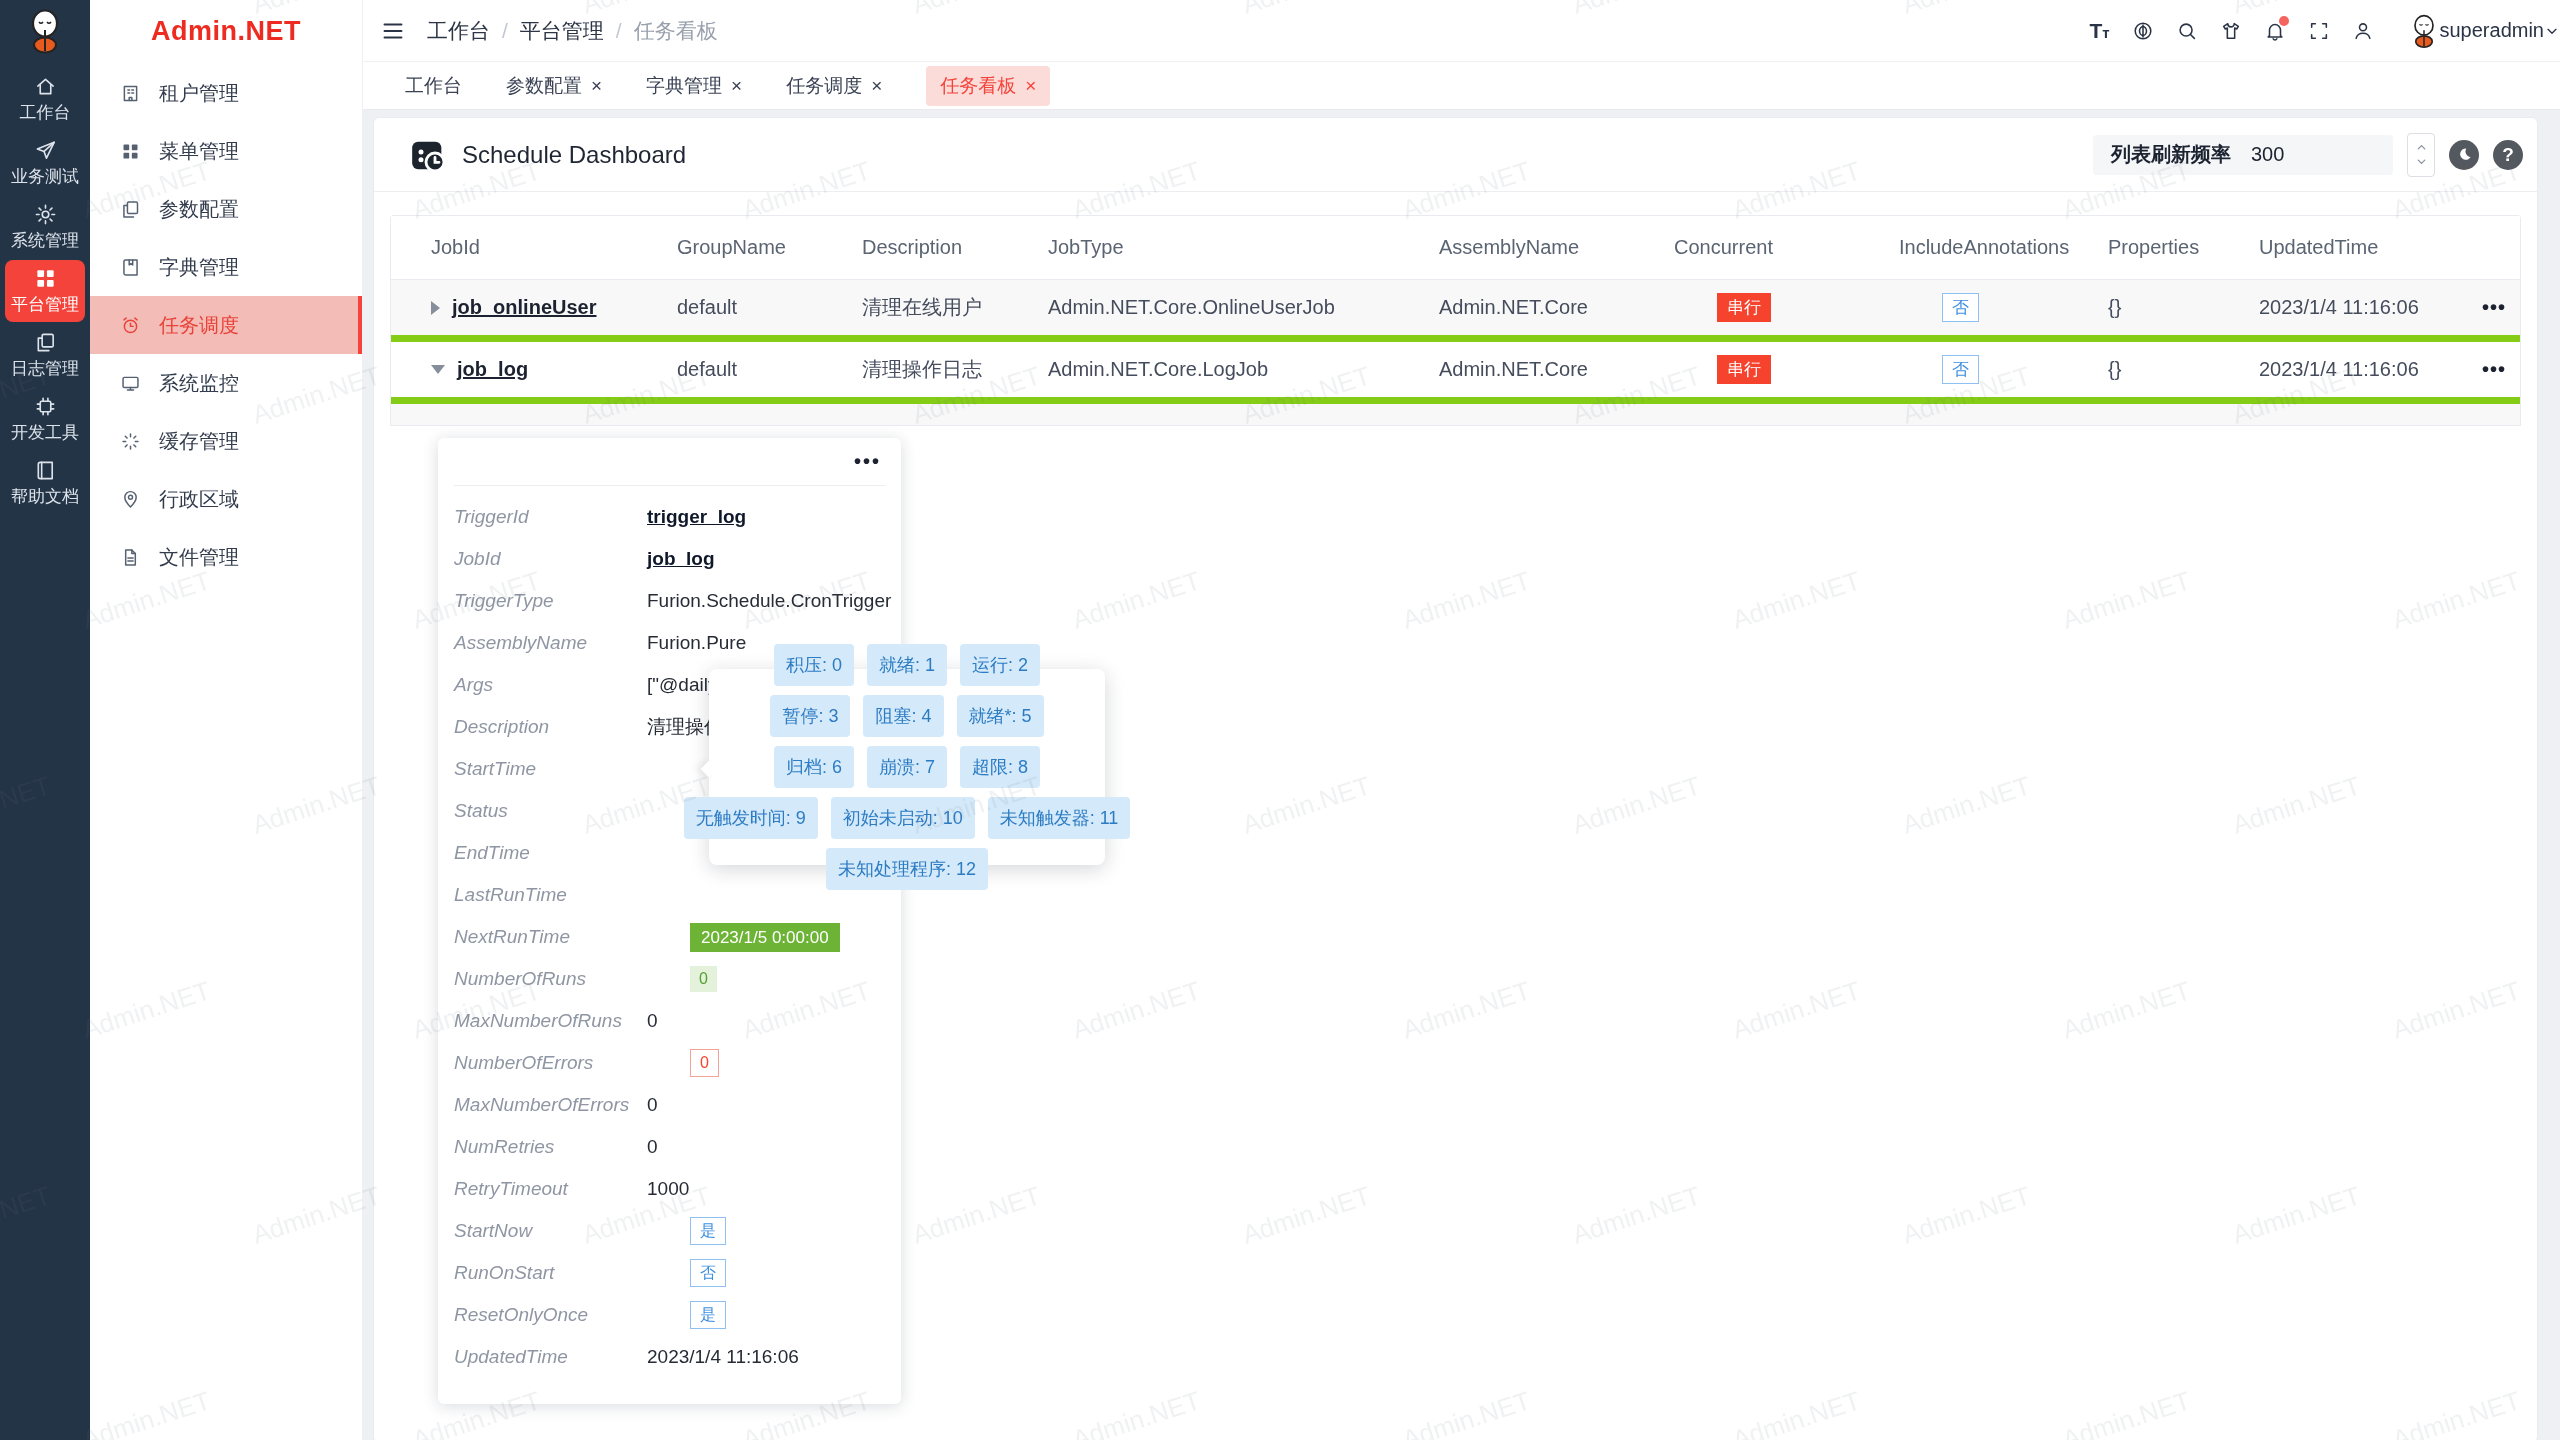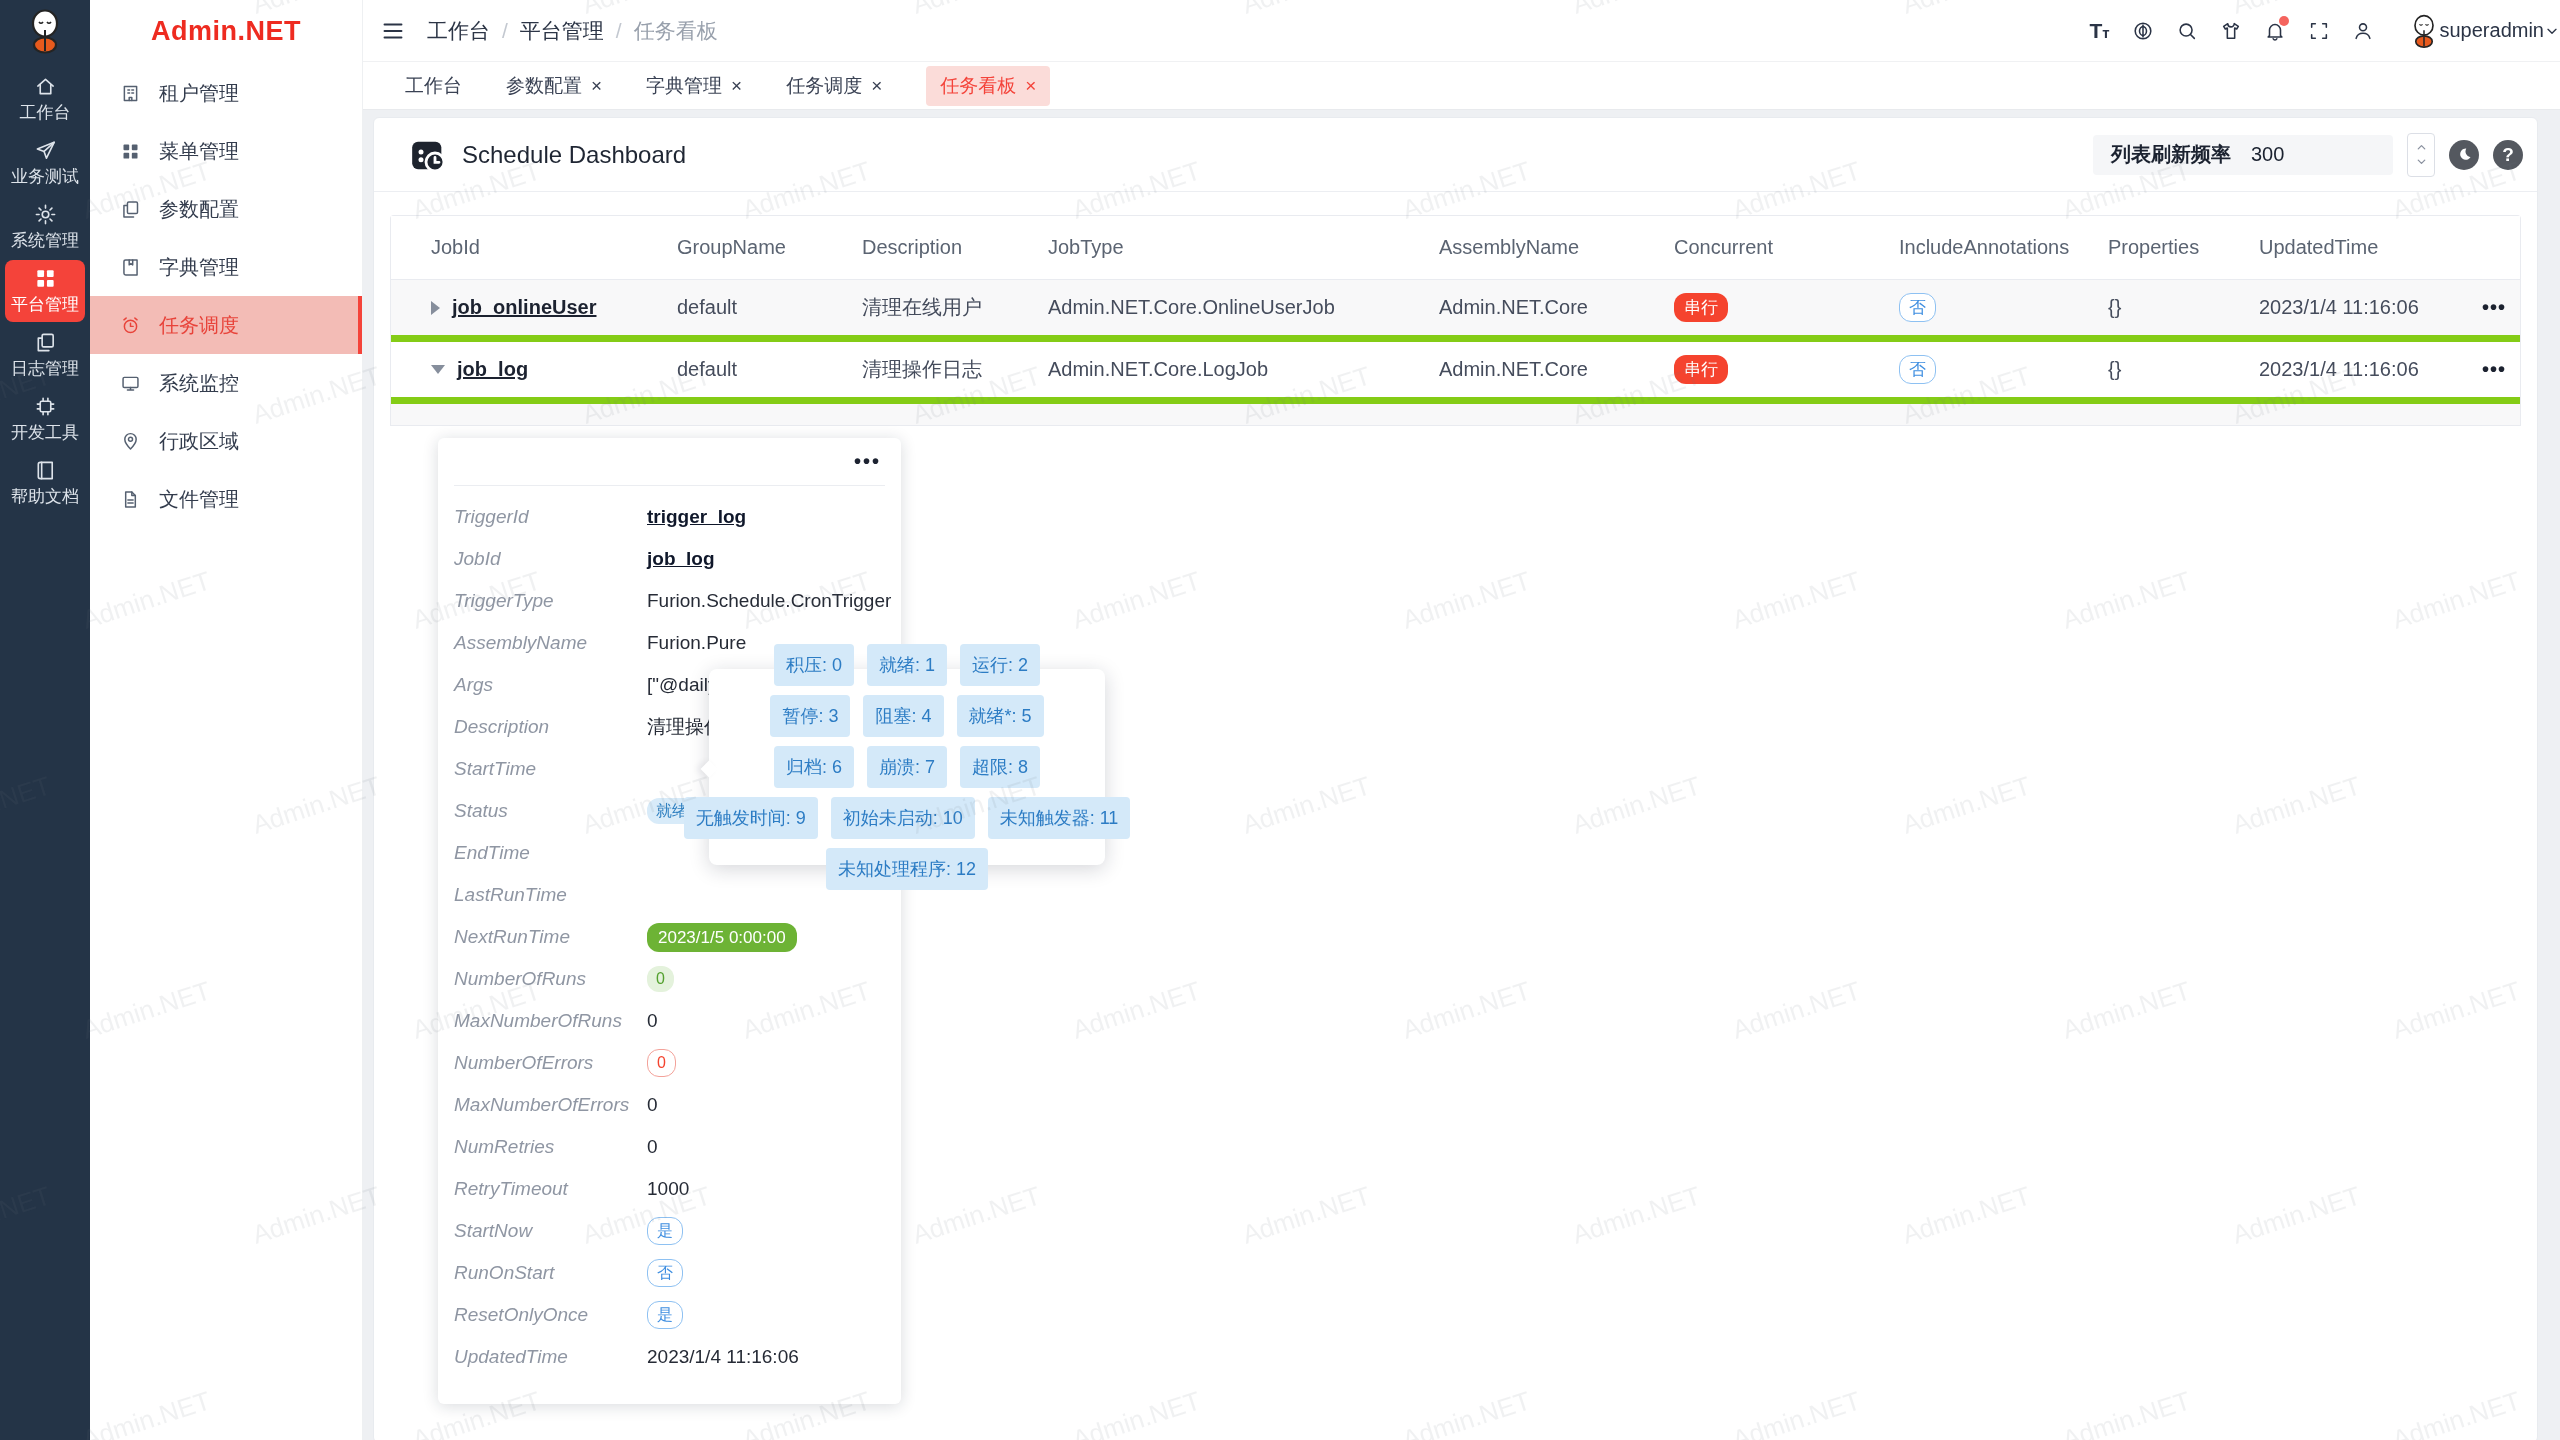--- a/index.html
+++ b/index.html
@@ -80,21 +80,21 @@
   .thead{height:64px;color:#5b6472;font-size:20px;border-bottom:1px solid #e9ebf0;background:#fff;}
   .tr{height:62px;font-size:20px;color:#454c5c;border-bottom:7px solid #84cc16;background:#fff;}
   .tr.stripe{background:#f8f8f9;}
   .td,.th{padding-right:8px;white-space:nowrap;overflow:hidden;}
   .td-first{display:flex;align-items:center;gap:12px;padding-left:40px;}
   .arr-r{width:0;height:0;border-top:7px solid transparent;border-bottom:7px solid transparent;
          border-left:9px solid #868e9c;cursor:pointer;flex:none;}
   .arr-d{width:0;height:0;border-left:7px solid transparent;border-right:7px solid transparent;
          border-top:9px solid #868e9c;cursor:pointer;flex:none;}
   .job-link{font-weight:700;color:#1c2230;text-decoration:underline;cursor:pointer;}
-  .tag{display:inline-block;border-radius:12px;font-size:17px;line-height:1;padding:6px 10px;}
+  .tag{display:inline-block;border-radius:0;font-size:17px;line-height:1;padding:6px 10px;margin-left:43px;}
   .tag-danger{background:#f5432e;color:#fff;}
   .tag-blue-outline{background:#fff;border:1px solid #8ec1f2;color:#3d8de0;padding:5px 9px;}
   .tag-info{background:#d8ebf9;color:#2e7fc0;}
   .tag-green-solid{background:#6db335;color:#fff;}
   .tag-green-light{background:#e4f2dc;color:#53a12e;padding:5px 9px;}
   .tag-red-outline{background:#fff;border:1px solid #f3a29a;color:#f4432e;padding:5px 9px;}
   .row-menu{font-weight:700;letter-spacing:1px;color:#1c2230;cursor:pointer;font-size:20px;}
   .stripe-band{height:22px;background:#f8f8f9;border-bottom:1px solid #e9ebf0;margin:0 16px;
                border-left:1px solid #e9ebf0;border-right:1px solid #e9ebf0;}
 
@@ -264,20 +264,28 @@
           <span class="mb-label">任务调度</span>
         </div>
         <div class="mb-item">
           <span class="icon">
             <svg viewBox="0 0 24 24" width="21" height="21" fill="none" stroke="currentColor" stroke-width="1.7" stroke-linecap="round" stroke-linejoin="round">
               <rect x="3.5" y="5" width="17" height="11.5" rx="1.5"></rect>
               <path d="M12 16.5v3M8.5 19.5h7"></path>
             </svg>
           </span>
           <span class="mb-label">系统监控</span>
+        </div>
+        <div class="mb-item">
+          <span class="icon">
+            <svg viewBox="0 0 24 24" width="21" height="21" fill="none" stroke="currentColor" stroke-width="1.7" stroke-linecap="round" stroke-linejoin="round">
+              <path d="M12 3.5v3M12 17.5v3M3.5 12h3M17.5 12h3M6 6l2.1 2.1M15.9 15.9 18 18M18 6l-2.1 2.1M8.1 15.9 6 18"></path>
+            </svg>
+          </span>
+          <span class="mb-label">缓存管理</span>
         </div>
         <div class="mb-item">
           <span class="icon">
             <svg viewBox="0 0 24 24" width="21" height="21" fill="none" stroke="currentColor" stroke-width="1.7" stroke-linecap="round" stroke-linejoin="round">
               <path d="M12 20.5S5.5 14.2 5.5 9.5a6.5 6.5 0 0 1 13 0c0 4.7-6.5 11-6.5 11z"></path>
               <circle cx="12" cy="9.5" r="2.3"></circle>
             </svg>
           </span>
           <span class="mb-label">行政区域</span>
         </div>

